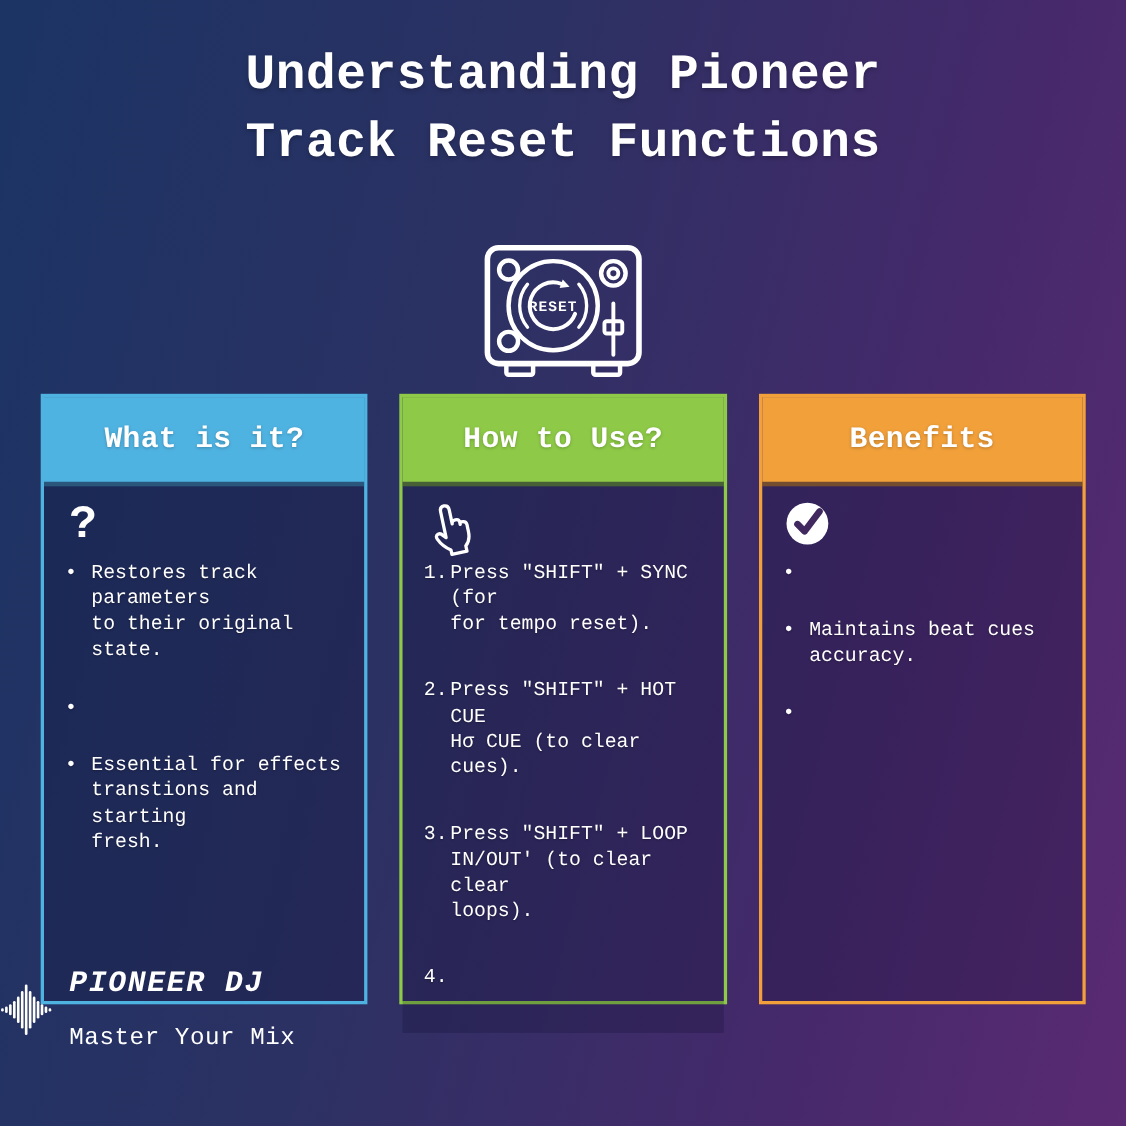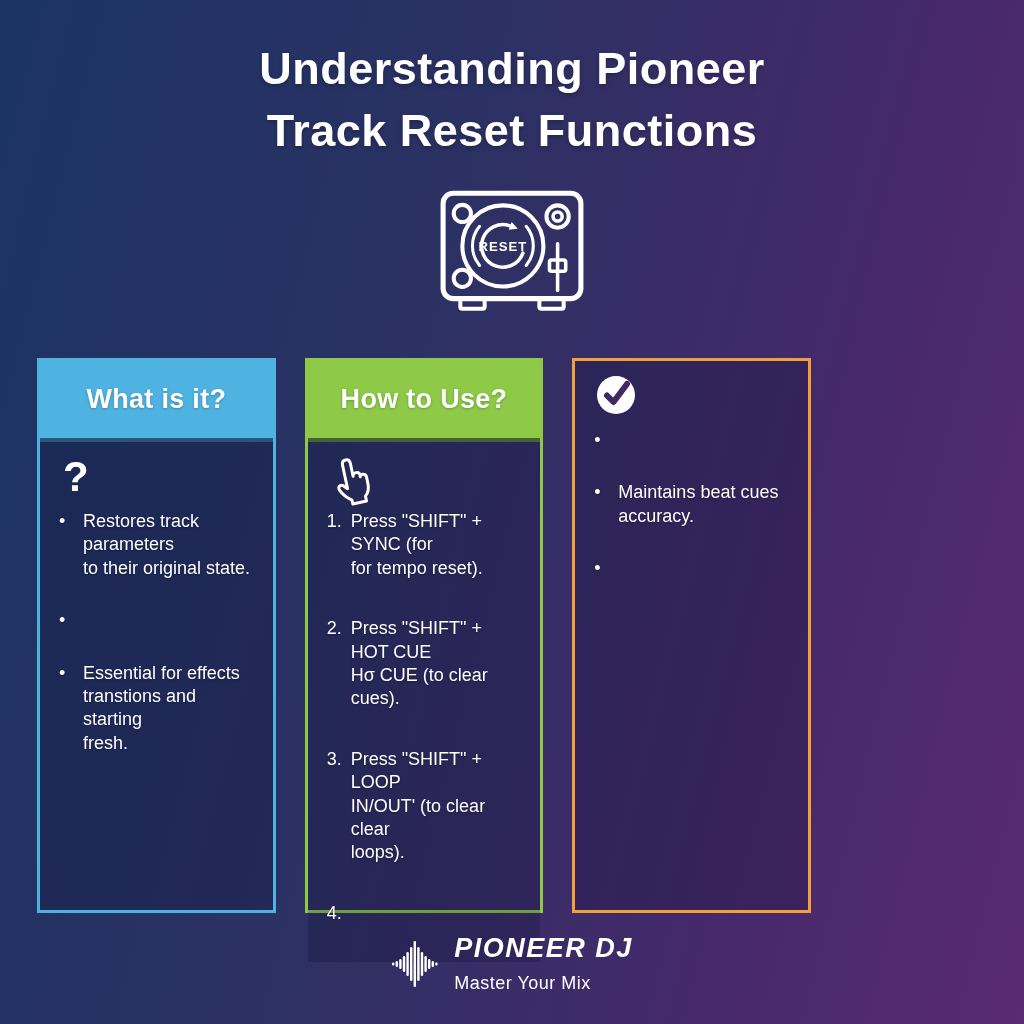--- a/index.html
+++ b/index.html
@@ -3,38 +3,38 @@
 <meta charset="utf-8">
 <style>
   * { margin: 0; padding: 0; box-sizing: border-box; }
   html, body { background: #1b3464; }
   .canvas {
     position: relative;
     width: 1024px; height: 1024px;
     margin: 0 auto;
     overflow: hidden;
     background: linear-gradient(104deg, #1b3464 0%, #2c3163 40%, #46296b 75%, #5a2a72 100%);
-    font-family: Liberation Sans, sans-serif;
+    font-family: Liberation Mono, monospace;
     color: #ffffff;
   }
   .title {
     position: absolute; top: 38px; left: 0; right: 0;
     text-align: center;
     font-size: 45px; font-weight: bold; line-height: 1.38;
     letter-spacing: 0.5px;
     white-space: pre-line;
     text-shadow: 0 2px 4px rgba(0,0,0,0.25);
   }
   .hero {
-    position: absolute; top: 186px; left: 50%;
+    position: absolute; top: 218px; left: 50%;
     transform: translateX(-50%);
   }
   .cards {
     position: absolute; top: 358px; left: 37px;
-    width: 774px; height: 555px;
+    width: 950px; height: 555px;
     display: flex; gap: 29px;
   }
   .card {
     flex: 1;
     border: 3px solid var(--accent, #ffffff);
     display: flex; flex-direction: column;
   }
   .card-header {
     height: 81px; flex-shrink: 0;
     background: var(--accent, #888);
@@ -55,29 +55,29 @@
   .item {
     display: flex;
     font-size: 18px; line-height: 1.3;
     margin-bottom: 29px;
     text-shadow: 0 1px 2px rgba(0,0,0,0.3);
   }
   .card-howto .item { margin-bottom: 37px; }
   .item .marker { width: 24px; flex-shrink: 0; }
   .item .text { white-space: pre-line; }
   .footer {
-    position: absolute; top: 933px; left: 0; right: 0;
-    display: flex; justify-content: center; align-items: center; gap: 13px;
+    position: absolute; top: 880px; left: 0; right: 0;
+    display: flex; align-items: center; gap: 13px;
   }
   .brand-block { display: flex; flex-direction: column; }
   .brand-name {
     font-size: 27px; font-weight: bold; font-style: italic;
     letter-spacing: 1.5px;
   }
-  .brand-tagline { font-size: 18px; margin-top: 9px; letter-spacing: 0.5px; }
+  .brand-tagline { font-size: 22px; margin-top: 21px; letter-spacing: 0.5px; }
   svg { display: block; }
 </style>
 </head>
 <body>
 
 <div class="canvas">
 
   <div class="title">Understanding Pioneer
 Track Reset Functions</div>
 
@@ -156,20 +156,23 @@
 IN/OUT' (to clear clear
 loops).</span>
         </div>
         <div class="item">
           <span class="marker">4.</span>
         </div>
       </div>
     </div>
 
     <div class="card" style="--accent: #f2a03a;">
+      <div class="card-header">
+        <span class="hdr">Benefits</span>
+      </div>
       <div class="card-body">
         <div class="body-icon">
           <svg width="42" height="44" viewBox="0 0 42 44" style="margin-left:2px;">
             <circle cx="20" cy="22" r="19" fill="#ffffff"></circle>
             <path d="M11 22.5 L17.5 29 L31 11" stroke="#41295f" stroke-width="6" fill="none" stroke-linecap="round" stroke-linejoin="round"></path>
           </svg>
         </div>
         <div class="item">
           <span class="marker">•</span>
         </div>

